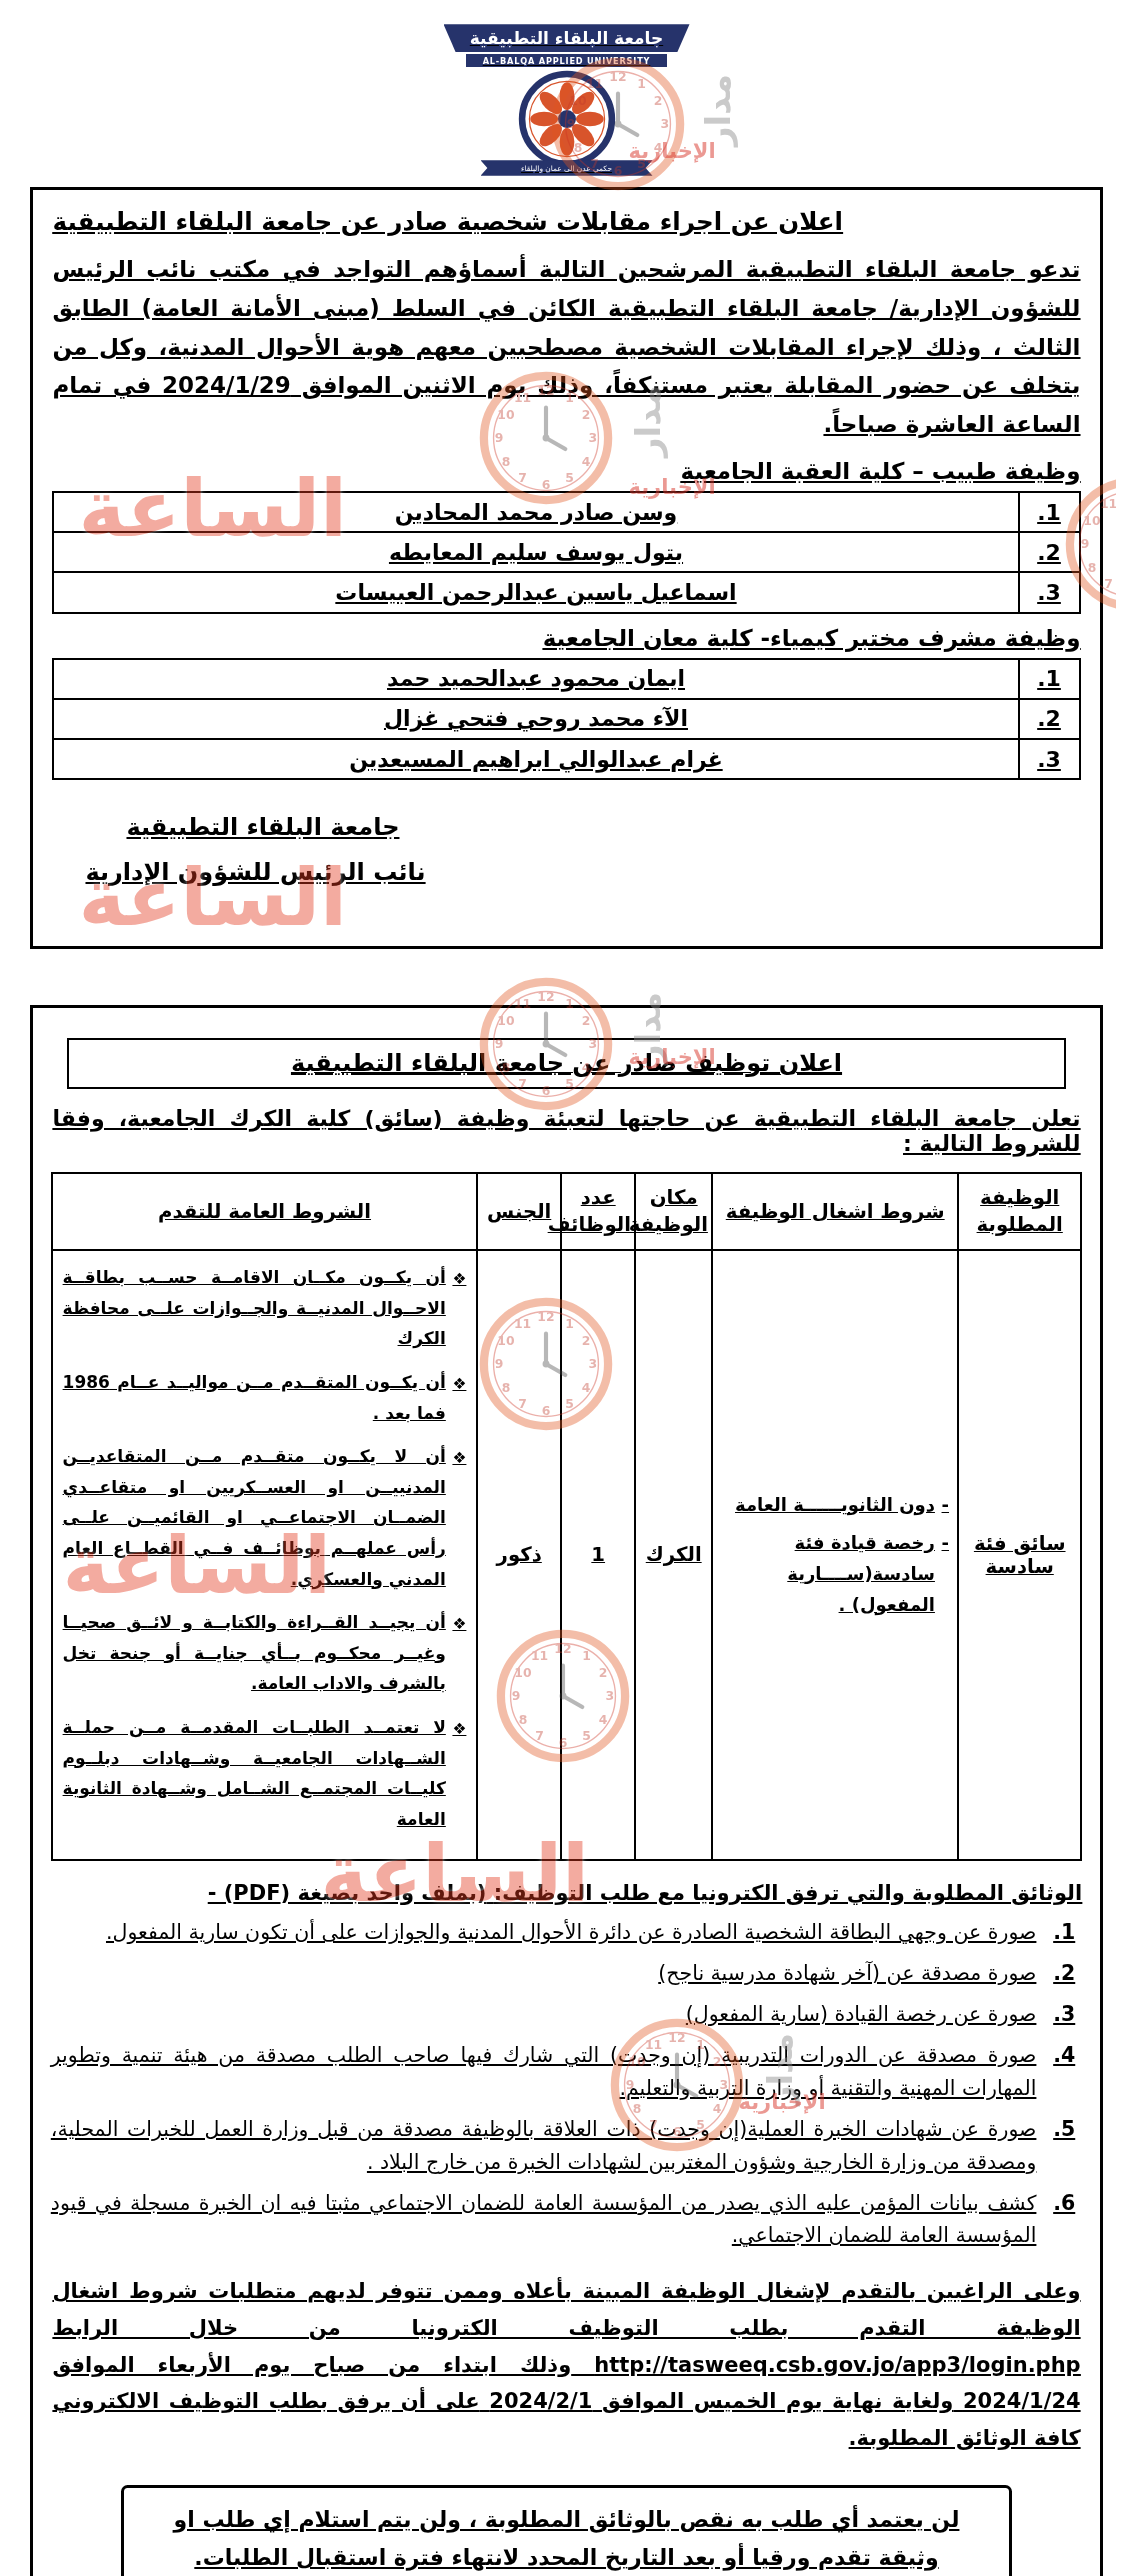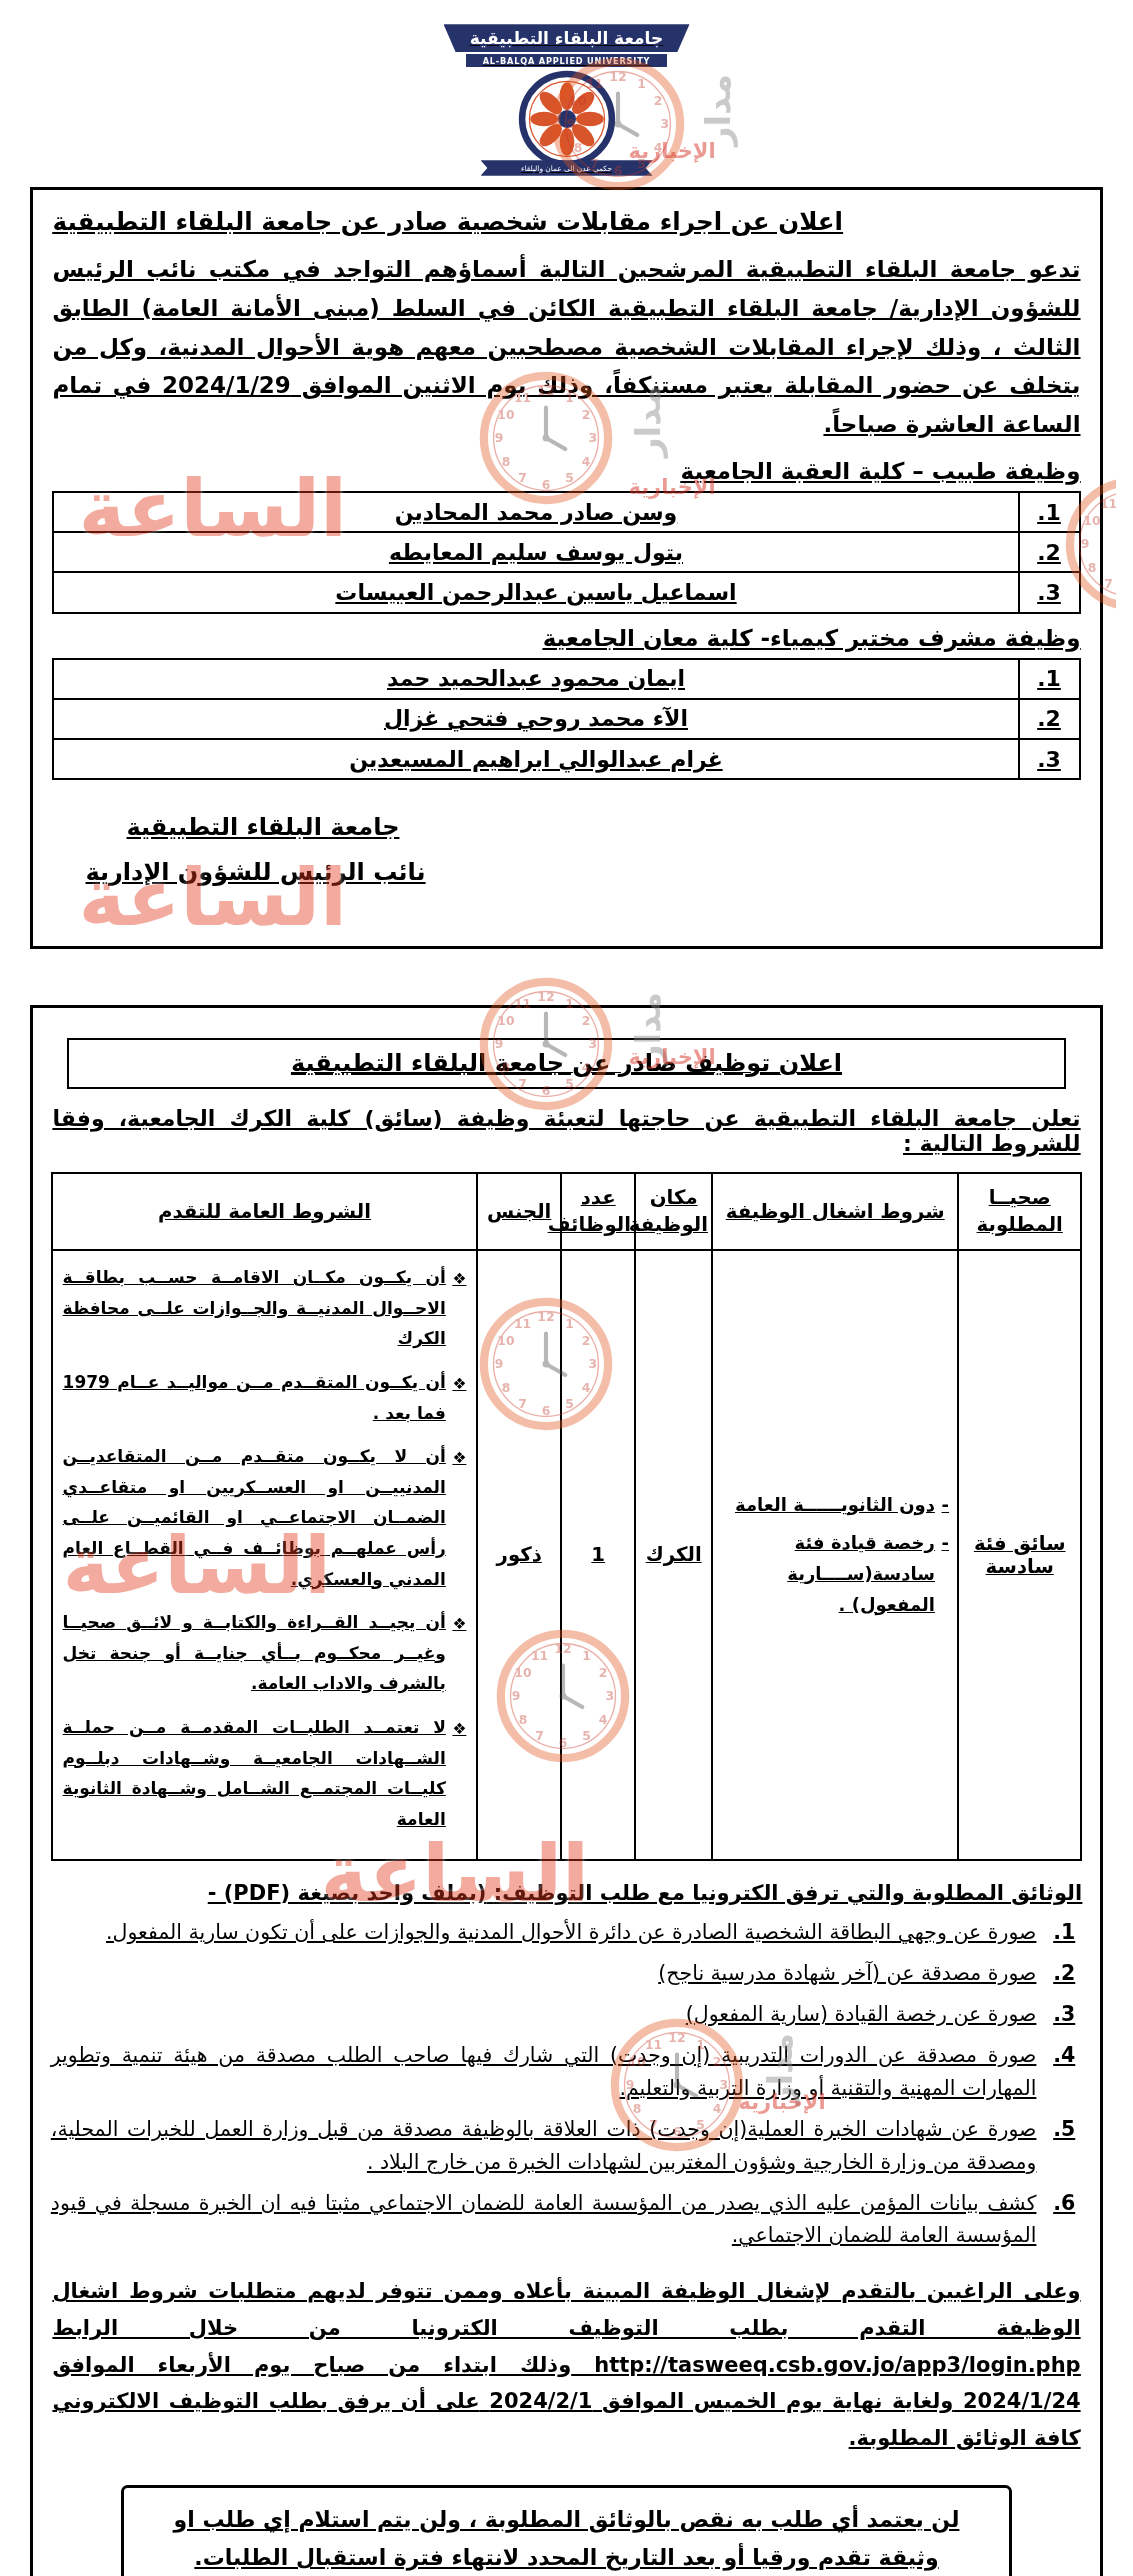--- a/index.html
+++ b/index.html
@@ -194,21 +194,21 @@
   <div class="box2">
     <div class="title-box">
       <span>اعلان توظيف صادر عن جامعة البلقاء التطبيقية</span>
     </div>
 
     <p class="emp-intro">تعلن جامعة البلقاء التطبيقية عن حاجتها لتعبئة وظيفة (سائق) كلية الكرك الجامعية، وفقا للشروط التالية :</p>
 
     <table class="job-table">
       <thead>
         <tr>
-          <th class="w-pos">صحيــا المطلوبة</th>
+          <th class="w-pos">الوظيفة المطلوبة</th>
           <th class="w-occ">شروط اشغال الوظيفة</th>
           <th class="w-loc">مكان الوظيفة</th>
           <th class="w-cnt">عدد الوظائف</th>
           <th class="w-gen">الجنس</th>
           <th>الشروط العامة للتقدم</th>
         </tr>
       </thead>
       <tbody>
         <tr>
           <td class="cell-pos">سائق فئة سادسة</td>
@@ -225,21 +225,21 @@
           <td class="cell-mid">الكرك</td>
           <td class="cell-mid">1</td>
           <td class="cell-mid">ذكور</td>
           <td class="cell-general">
             <div class="gc-item">
               <span class="gc-bullet">❖</span>
               <span class="gc-text">أن يكــون مكــان الاقامــة حســب بطاقــة الاحــوال المدنيــة والجــوازات علــى محافظة الكرك</span>
             </div>
             <div class="gc-item">
               <span class="gc-bullet">❖</span>
-              <span class="gc-text">أن يكــون المتقــدم مــن مواليــد عــام 1979 فما بعد .</span>
+              <span class="gc-text">أن يكــون المتقــدم مــن مواليــد عــام 1986 فما بعد .</span>
             </div>
             <div class="gc-item">
               <span class="gc-bullet">❖</span>
               <span class="gc-text">أن لا يكــون متقــدم مــن المتقاعديــن المدنييــن او العســكريين او متقاعــدي الضمــان الاجتماعــي او القائميــن علــى رأس عملهــم بوظائــف فــي القطــاع العام المدني والعسكري.</span>
             </div>
             <div class="gc-item">
               <span class="gc-bullet">❖</span>
               <span class="gc-text">أن يجيــد القــراءة والكتابــة و لائــق صحيــا وغيــر محكــوم بــأي جنايــة أو جنحة تخل بالشرف والاداب العامة.</span>
             </div>
             <div class="gc-item">

